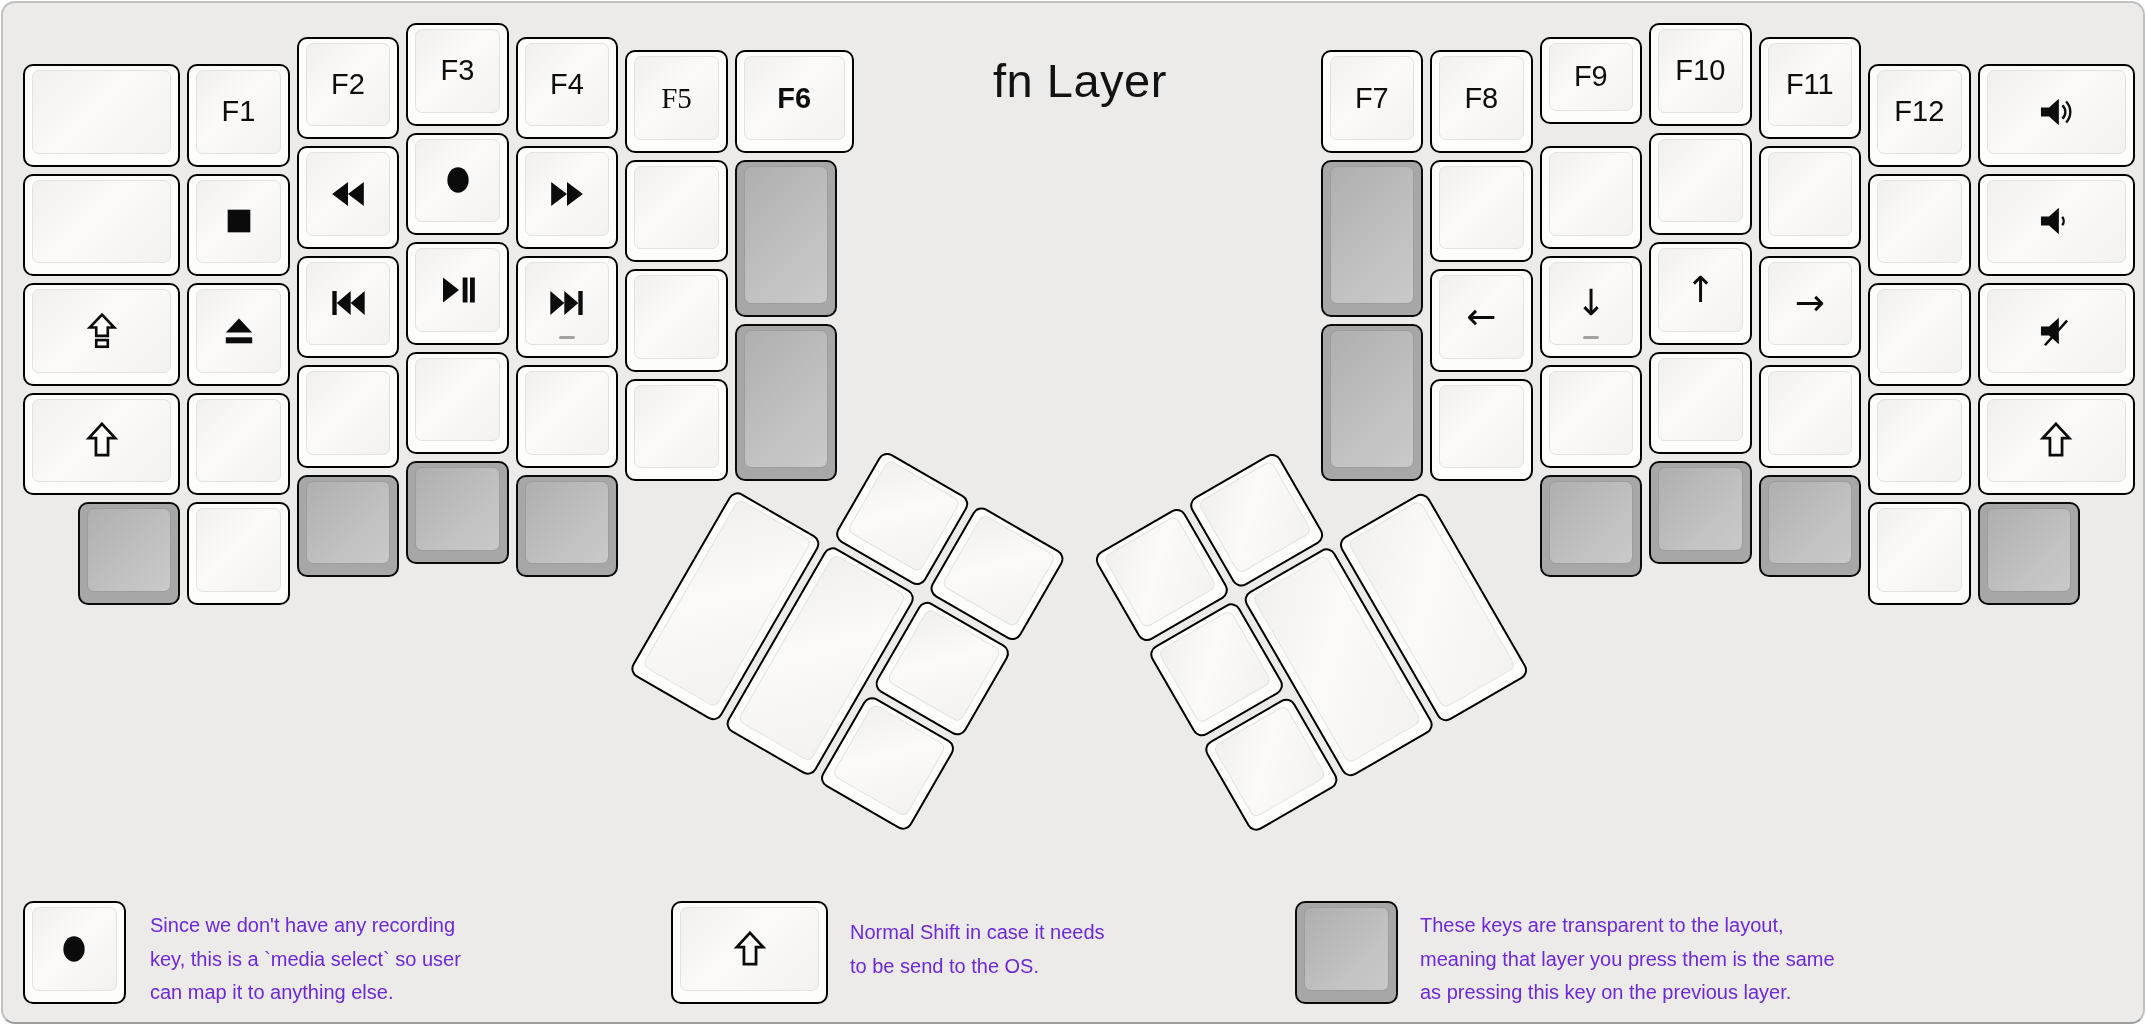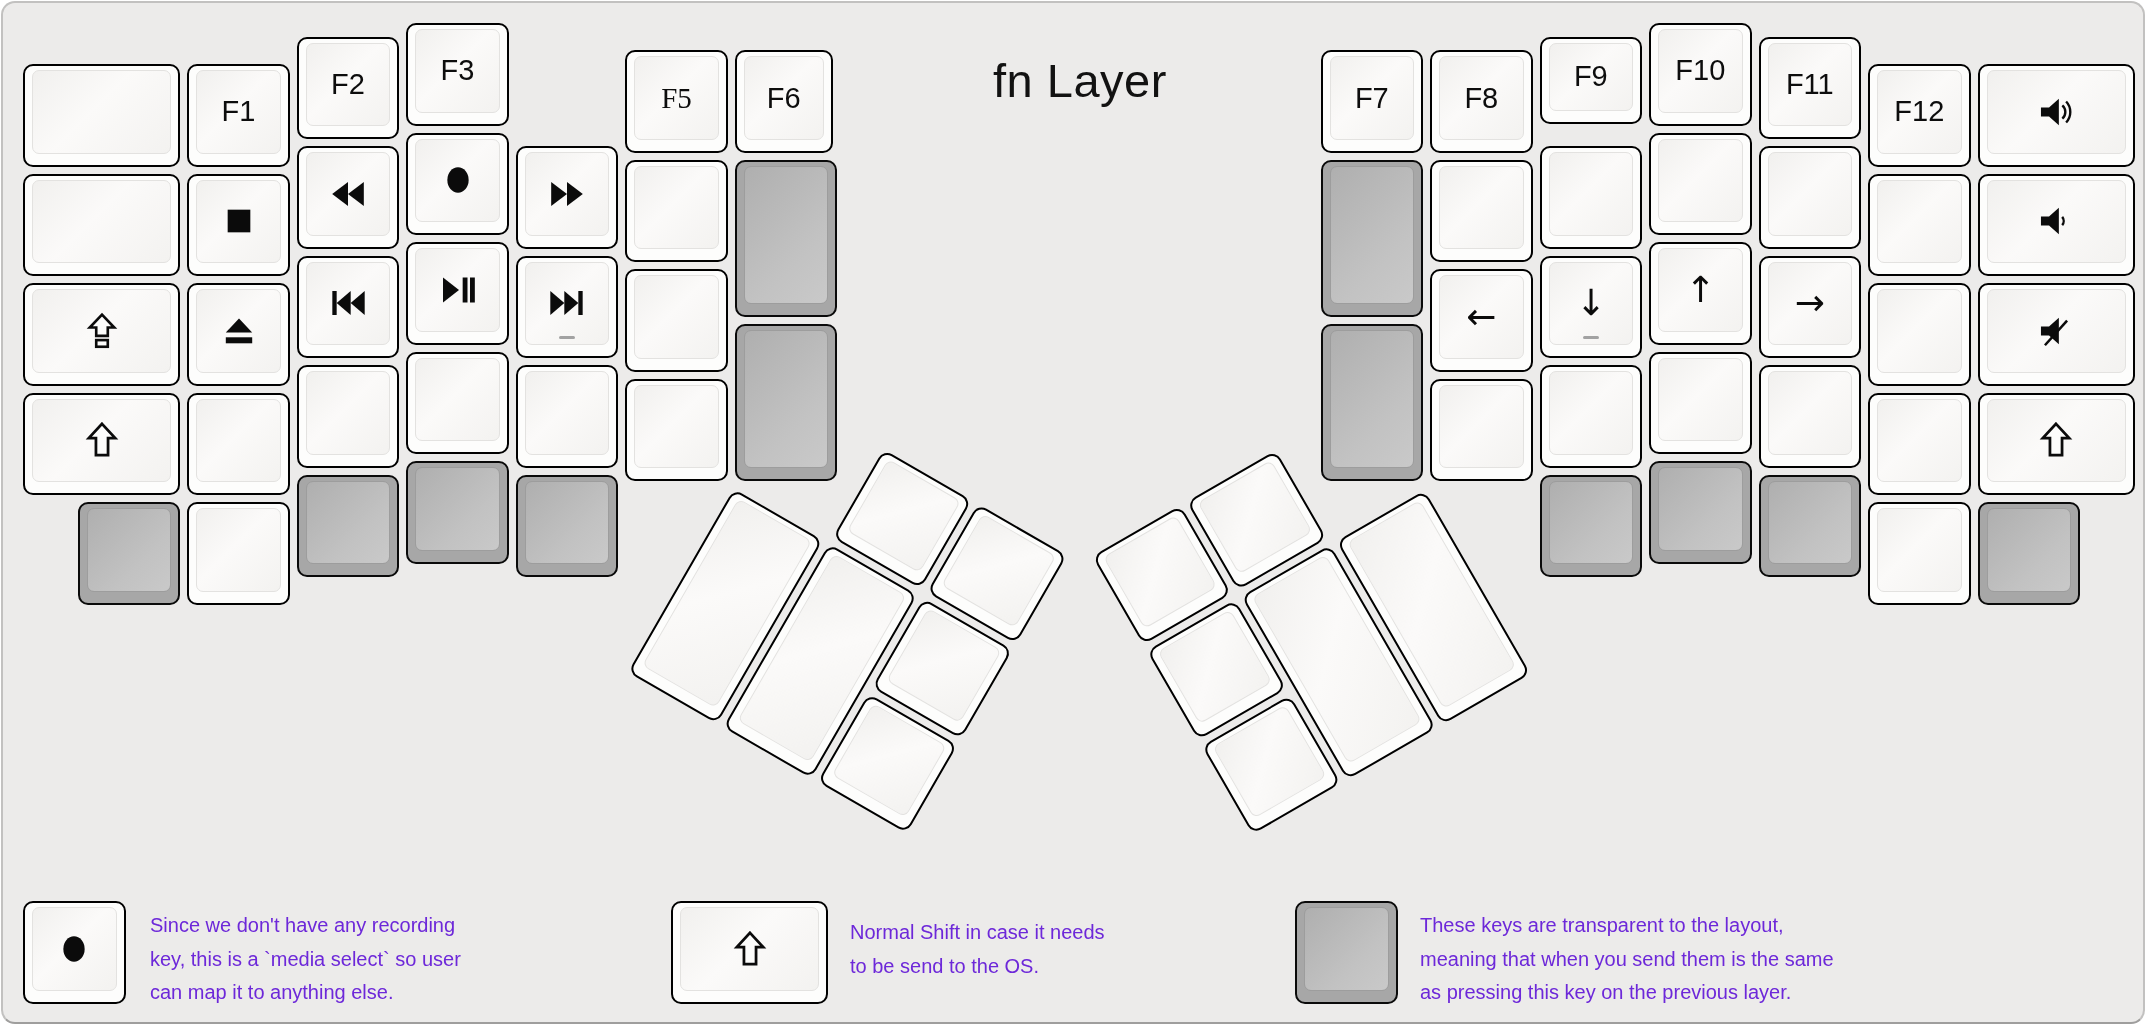--- a/index.html
+++ b/index.html
@@ -46,26 +46,31 @@
       <div class="key" style="left: 293.75px; top: 33.6875px; width: 102.5px; height: 102.5px;">
         <div class="plate">
           <span class="lab">F2</span>
         </div>
       </div>
       <div class="key" style="left: 403.25px; top: 20px; width: 102.5px; height: 102.5px;">
         <div class="plate">
           <span class="lab">F3</span>
         </div>
       </div>
+      <div class="key" style="left: 512.75px; top: 33.6875px; width: 102.5px; height: 102.5px;">
+        <div class="plate">
+          <span class="lab">F4</span>
+        </div>
+      </div>
       <div class="key" style="left: 622.25px; top: 47.375px; width: 102.5px; height: 102.5px; font-family: Liberation Serif, serif;">
         <div class="plate">
           <span class="lab">F5</span>
         </div>
       </div>
-      <div class="key" style="left: 731.75px; top: 47.375px; width: 98px; height: 102.5px;">
+      <div class="key" style="left: 731.75px; top: 47.375px; width: 119px; height: 102.5px; font-weight: bold;">
         <div class="plate">
           <span class="lab">F6</span>
         </div>
       </div>
       <div class="key" style="left: 20px; top: 170.562px; width: 157.25px; height: 102.5px;">
         <div class="plate"></div>
       </div>
       <div class="key" style="left: 184.25px; top: 170.562px; width: 102.5px; height: 102.5px;">
         <div class="plate">
           <span>
@@ -419,16 +424,16 @@
             </span>
           </div>
         </div></span>
     <div class="legend-text" style="left:847px;top:913px;">Normal Shift in case it needs
 to be send to the OS.</div>
 
     <span id="legend-key-2"><div class="key gray" style="left: 1292px; top: 898px; width: 102.5px; height: 102.5px;">
           <div class="plate"></div>
         </div></span>
     <div class="legend-text" style="left:1417px;top:906px;">These keys are transparent to the layout,
-meaning that when you send them is the same
+meaning that layer you press them is the same
 as pressing this key on the previous layer.</div>
   </div>
 </div>
 
 </body></html>

